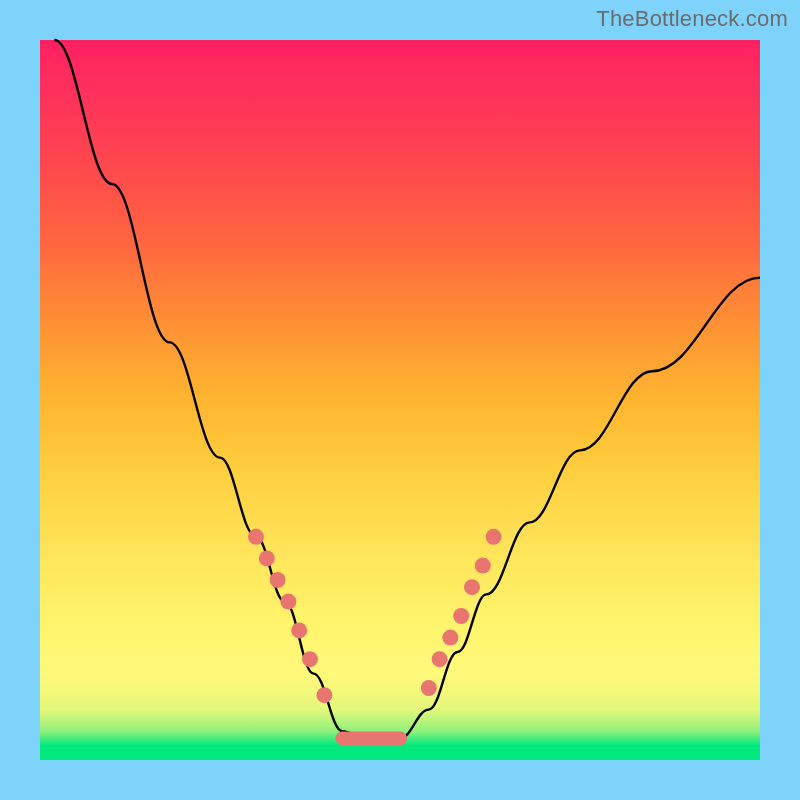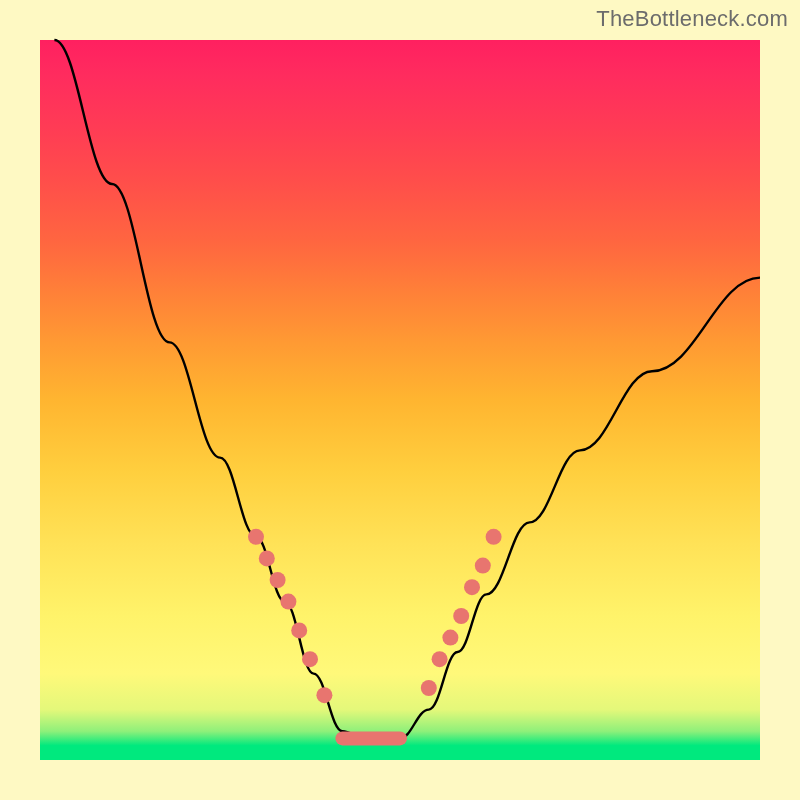--- a/index.html
+++ b/index.html
@@ -8,21 +8,21 @@
     width: 800px;
     height: 800px;
     background: #000;
     overflow: hidden;
     font-family: Arial, sans-serif;
   }
   .outer {
     position: relative;
     width: 800px;
     height: 800px;
-    background: #fef9c3;
+    background: #7dd3fc;
   }
   .plot-area {
     position: absolute;
     left: 40px;
     top: 40px;
     width: 720px;
     height: 720px;
     
     background: linear-gradient(
       to top,

